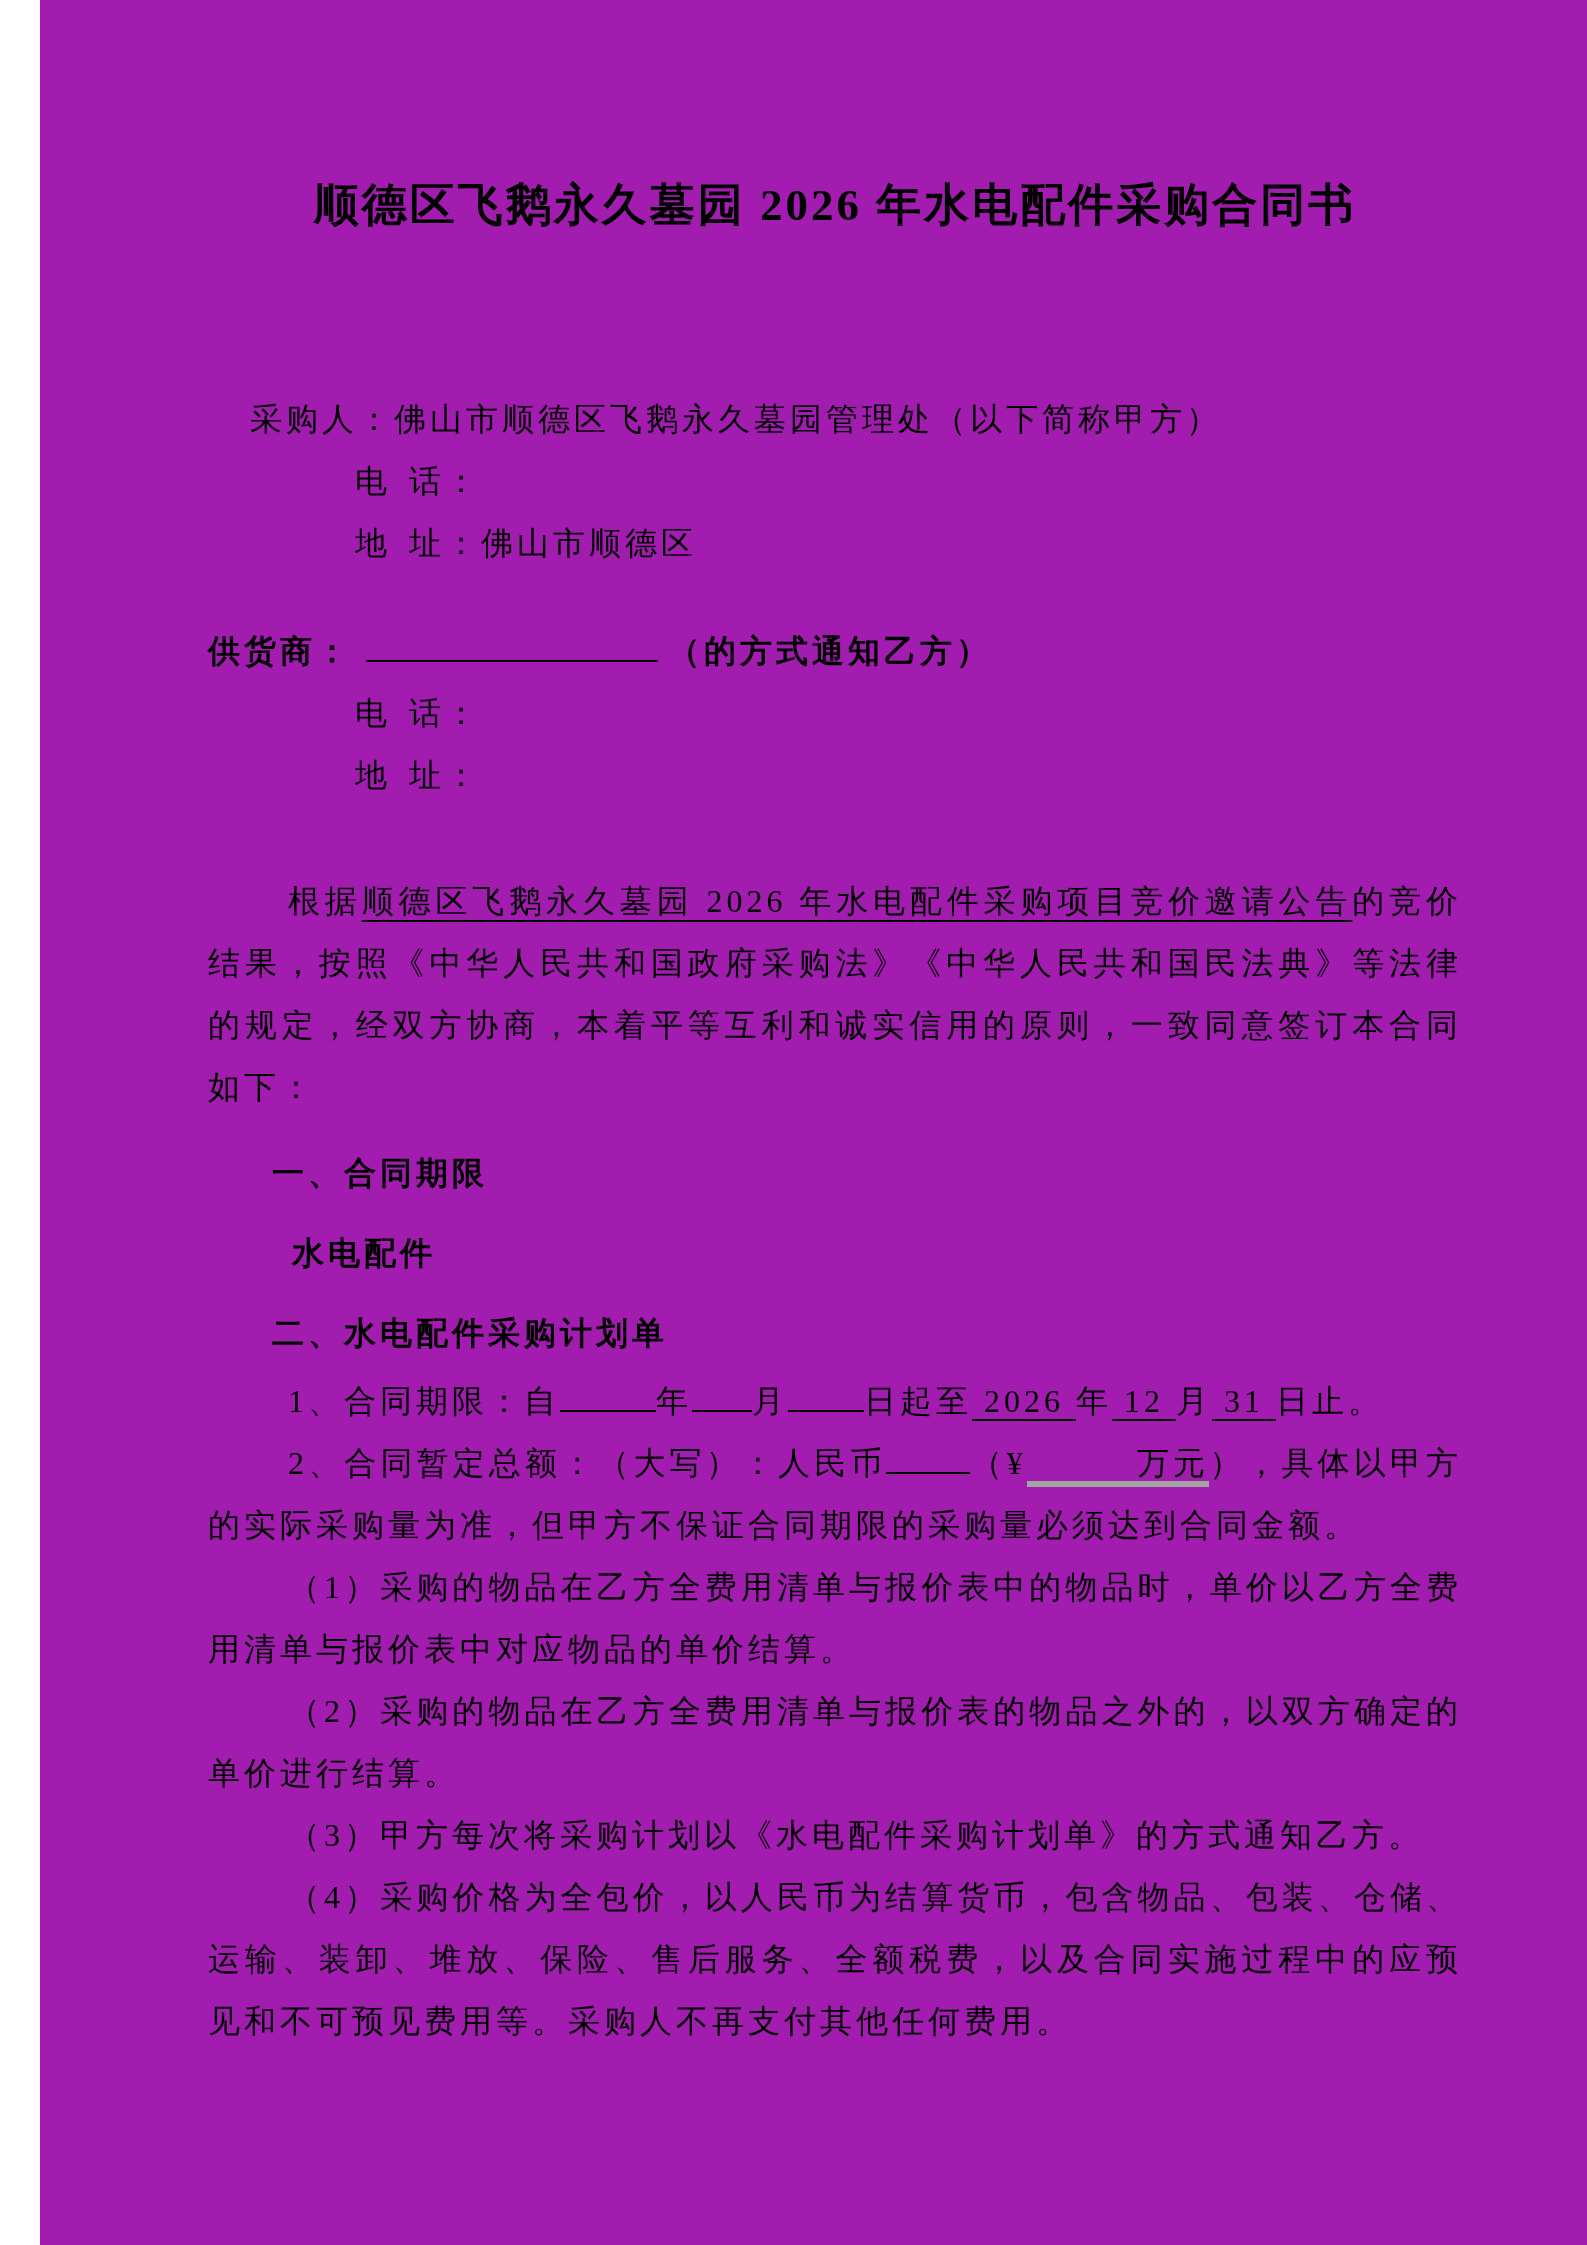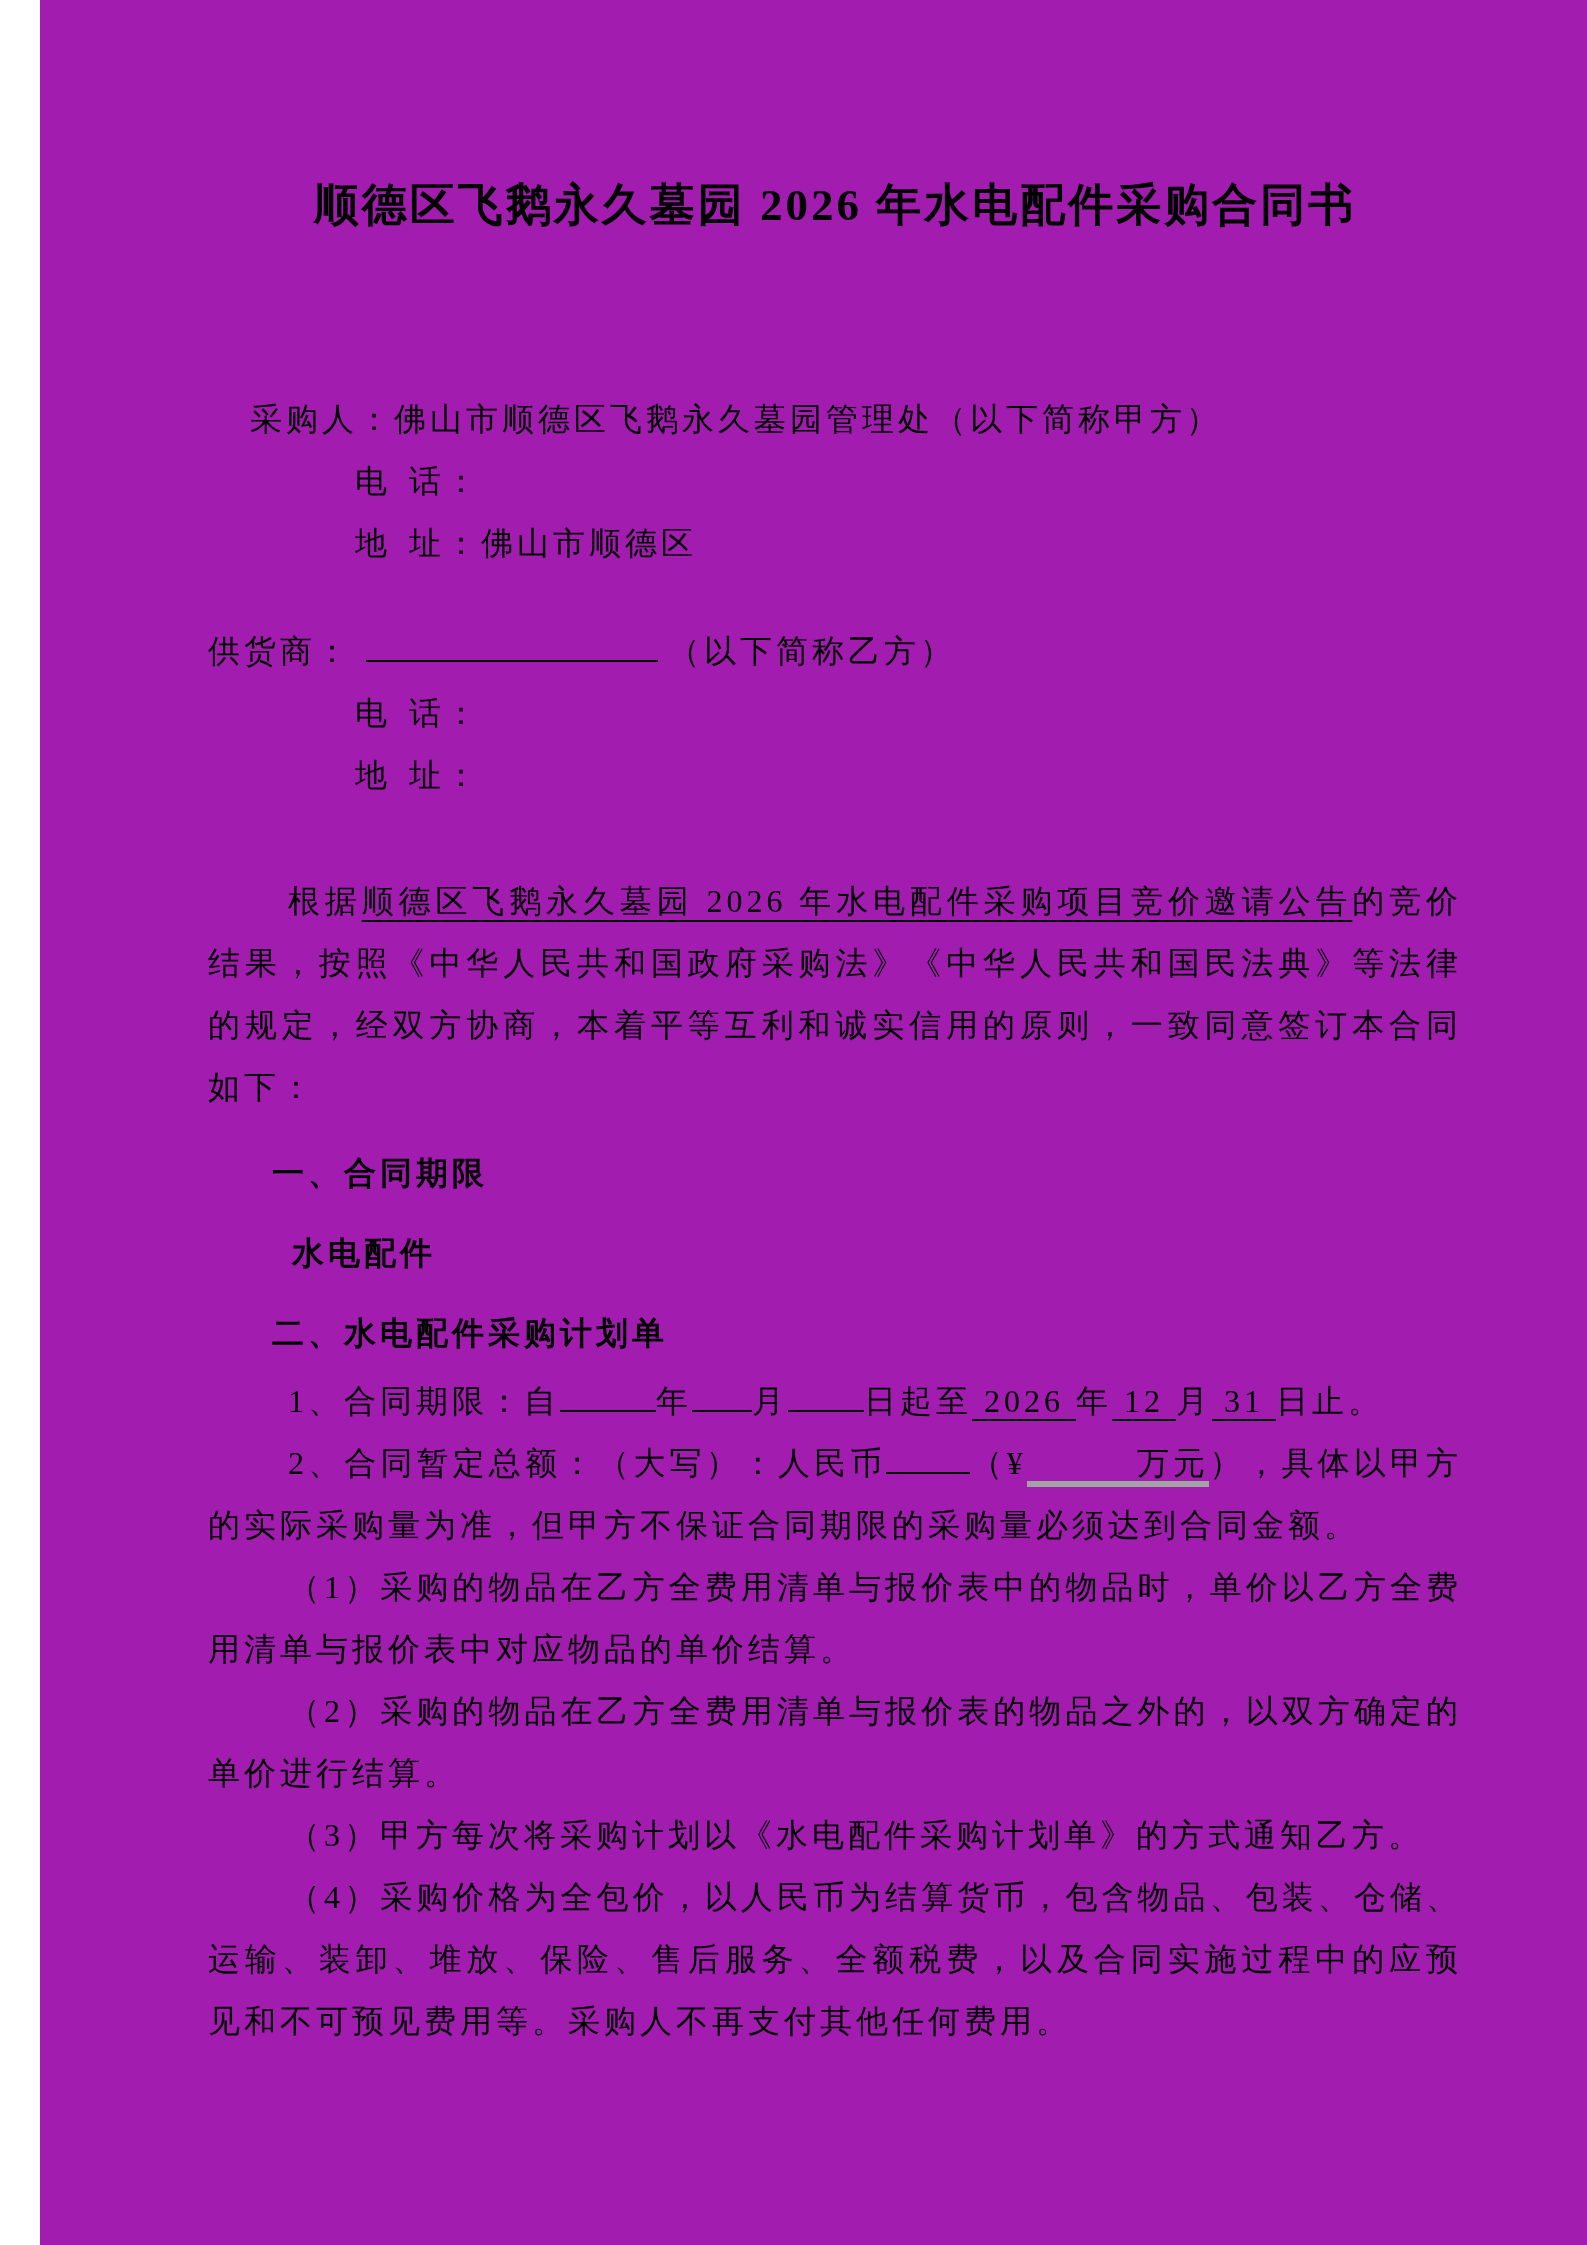--- a/index.html
+++ b/index.html
@@ -11,21 +11,21 @@
     background: #a21caf;
     padding: 170px 165px 0 168px;
     font-family: "Liberation Serif", "DejaVu Serif", serif;
     font-size: 32px;
     letter-spacing: 4px;
     color: #000000;
     overflow: hidden;
     margin-left: 40px;
   }
   p { margin: 0; line-height: 62px; text-align: justify; }
-  .b { font-weight: normal; }
+  .b { font-weight: bold; }
   .title {
     font-size: 45px;
     font-weight: bold;
     text-align: center;
     line-height: 70px;
     letter-spacing: 3px;
     margin: 0 0 148px 0;
   }
   .buyer-head { padding-left: 42px; font-weight: normal; }
   .contact { padding-left: 147px; }
@@ -76,21 +76,21 @@
           <span>电</span>
           <span>话：</span>
         </span><span></span></p>
     <p class="contact"><span class="label2">
           <span>地</span>
           <span>址：</span>
         </span><span>佛山市顺德区</span></p>
   </div>
 
   <div class="supplier-group">
-    <p><span class="b">供货商：</span><span class="blank w-name"></span><span class="b">（以下简称乙方）</span></p>
+    <p><span class="b">供货商：</span><span class="blank w-name"></span><span class="b">（的方式通知乙方）</span></p>
     <p class="contact"><span class="label2">
           <span>电</span>
           <span>话：</span>
         </span><span></span></p>
     <p class="contact"><span class="label2">
           <span>地</span>
           <span>址：</span>
         </span><span></span></p>
   </div>
 

